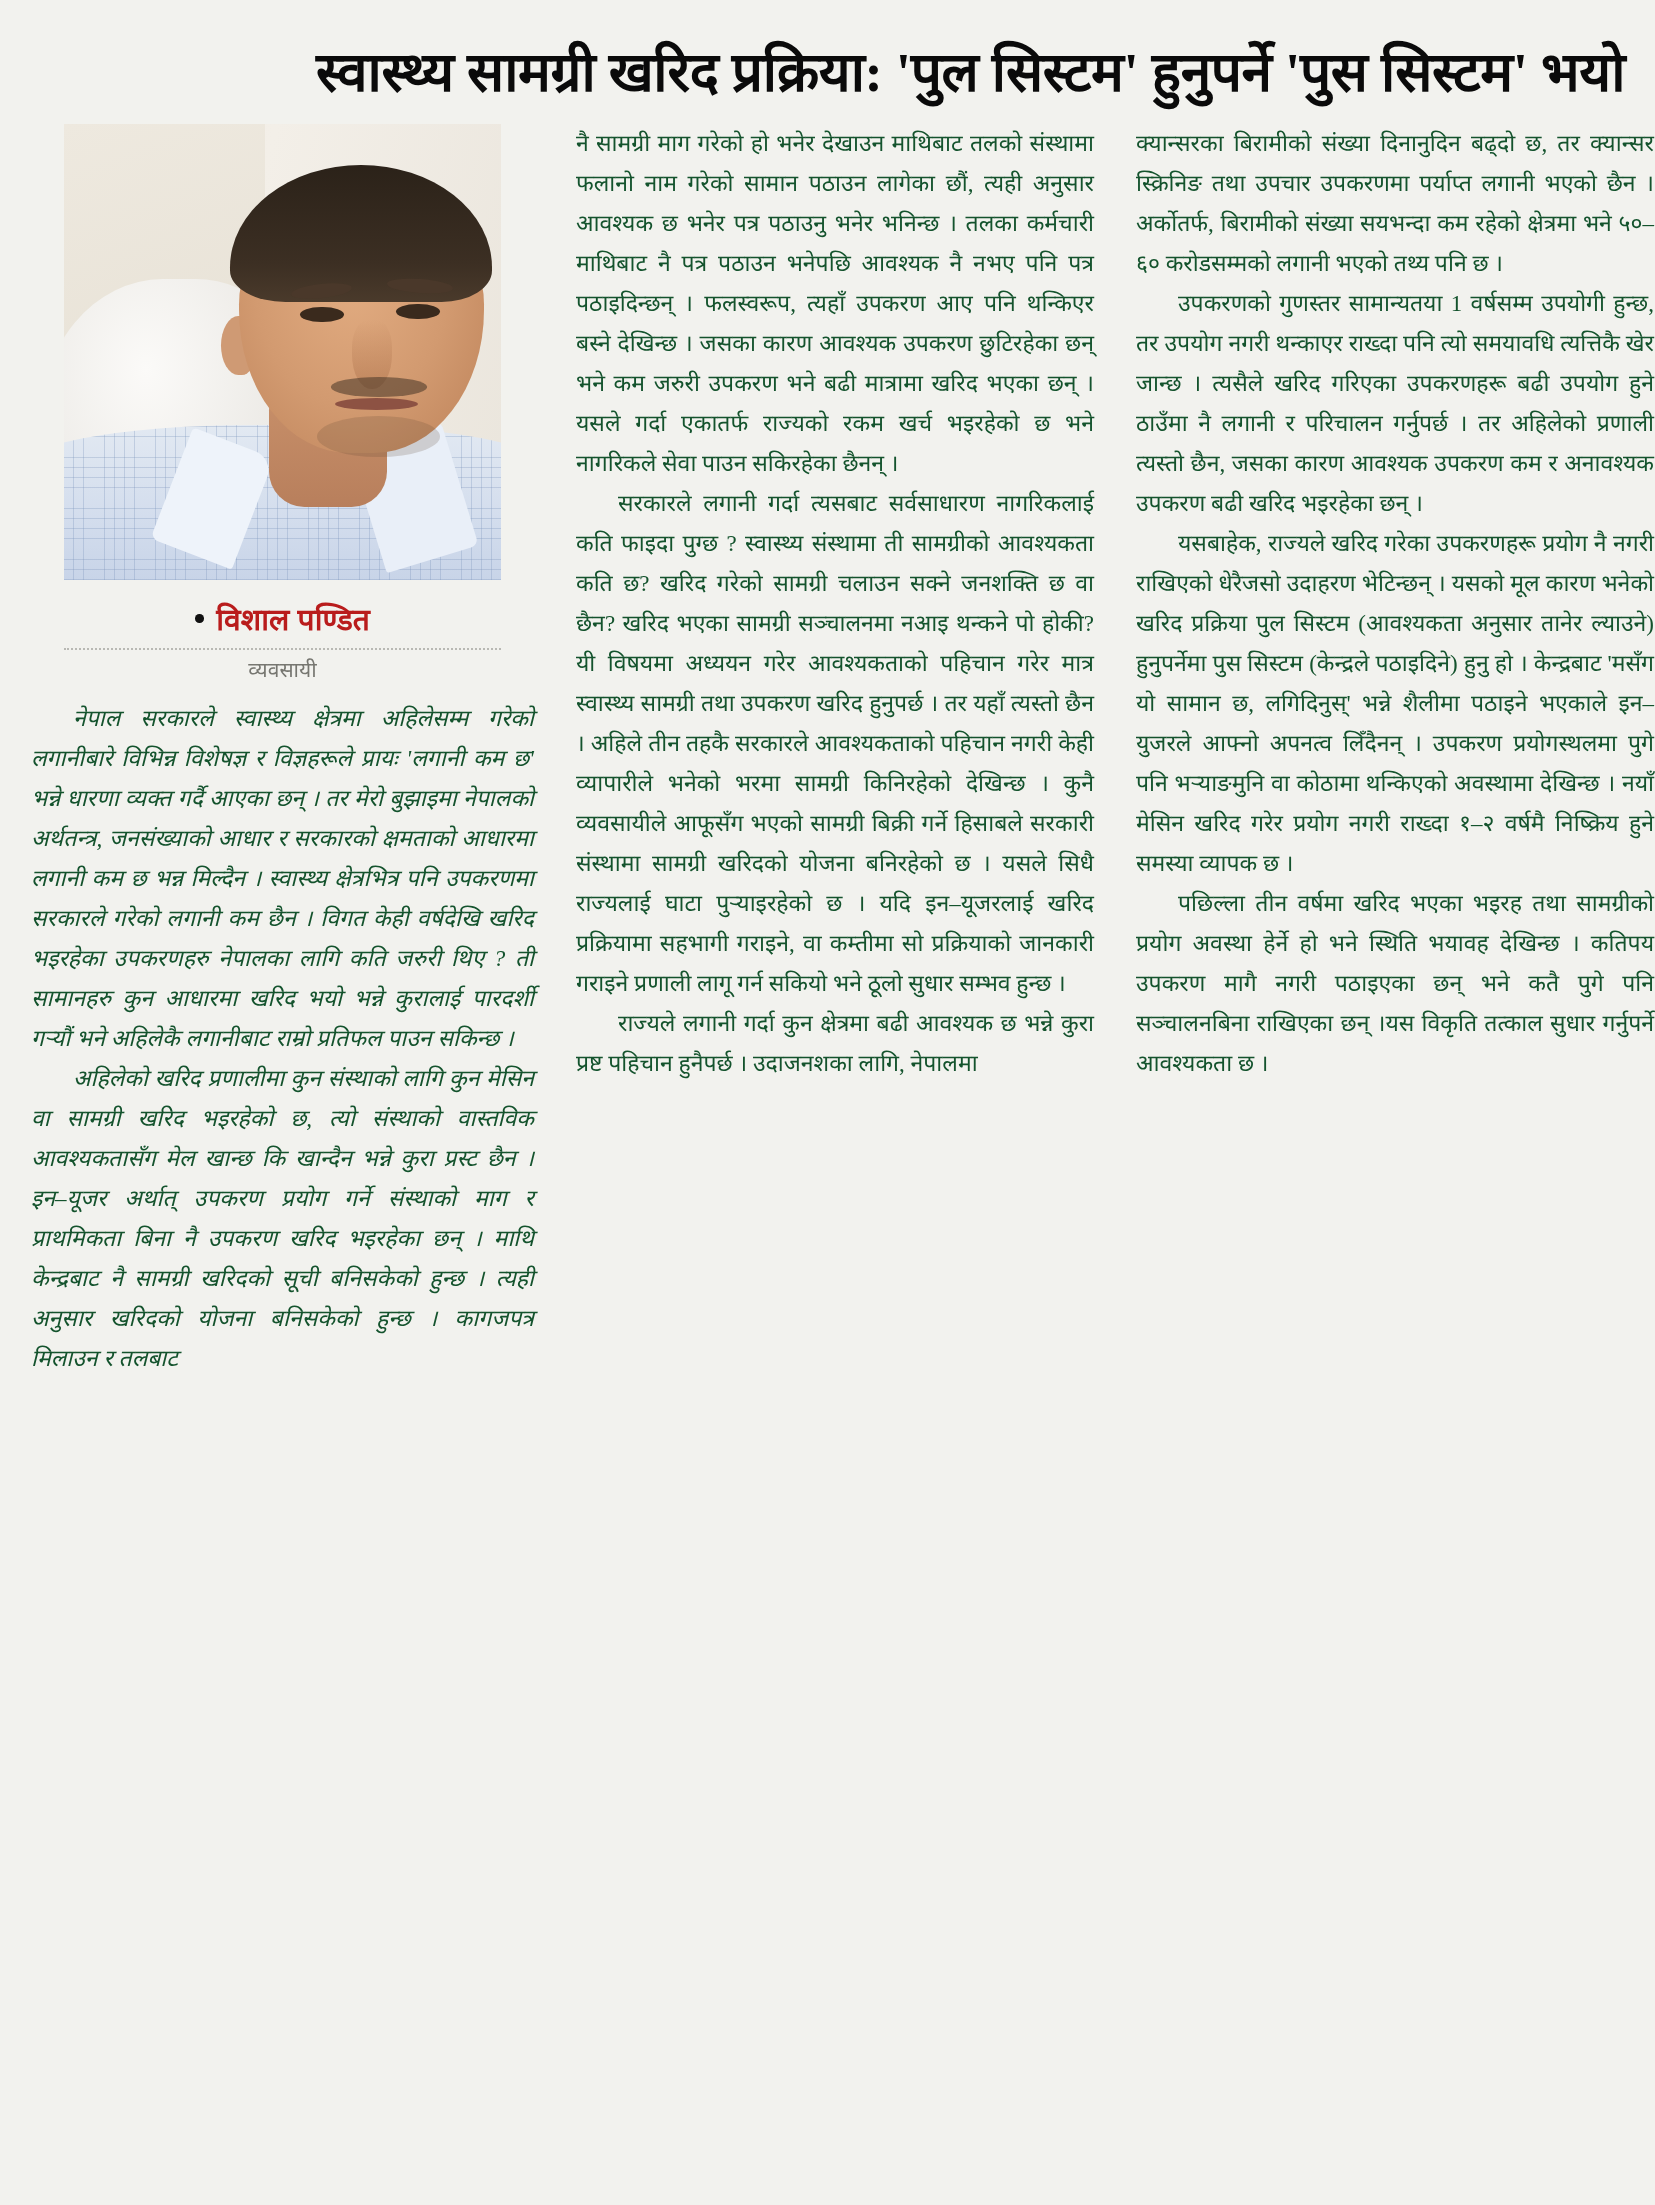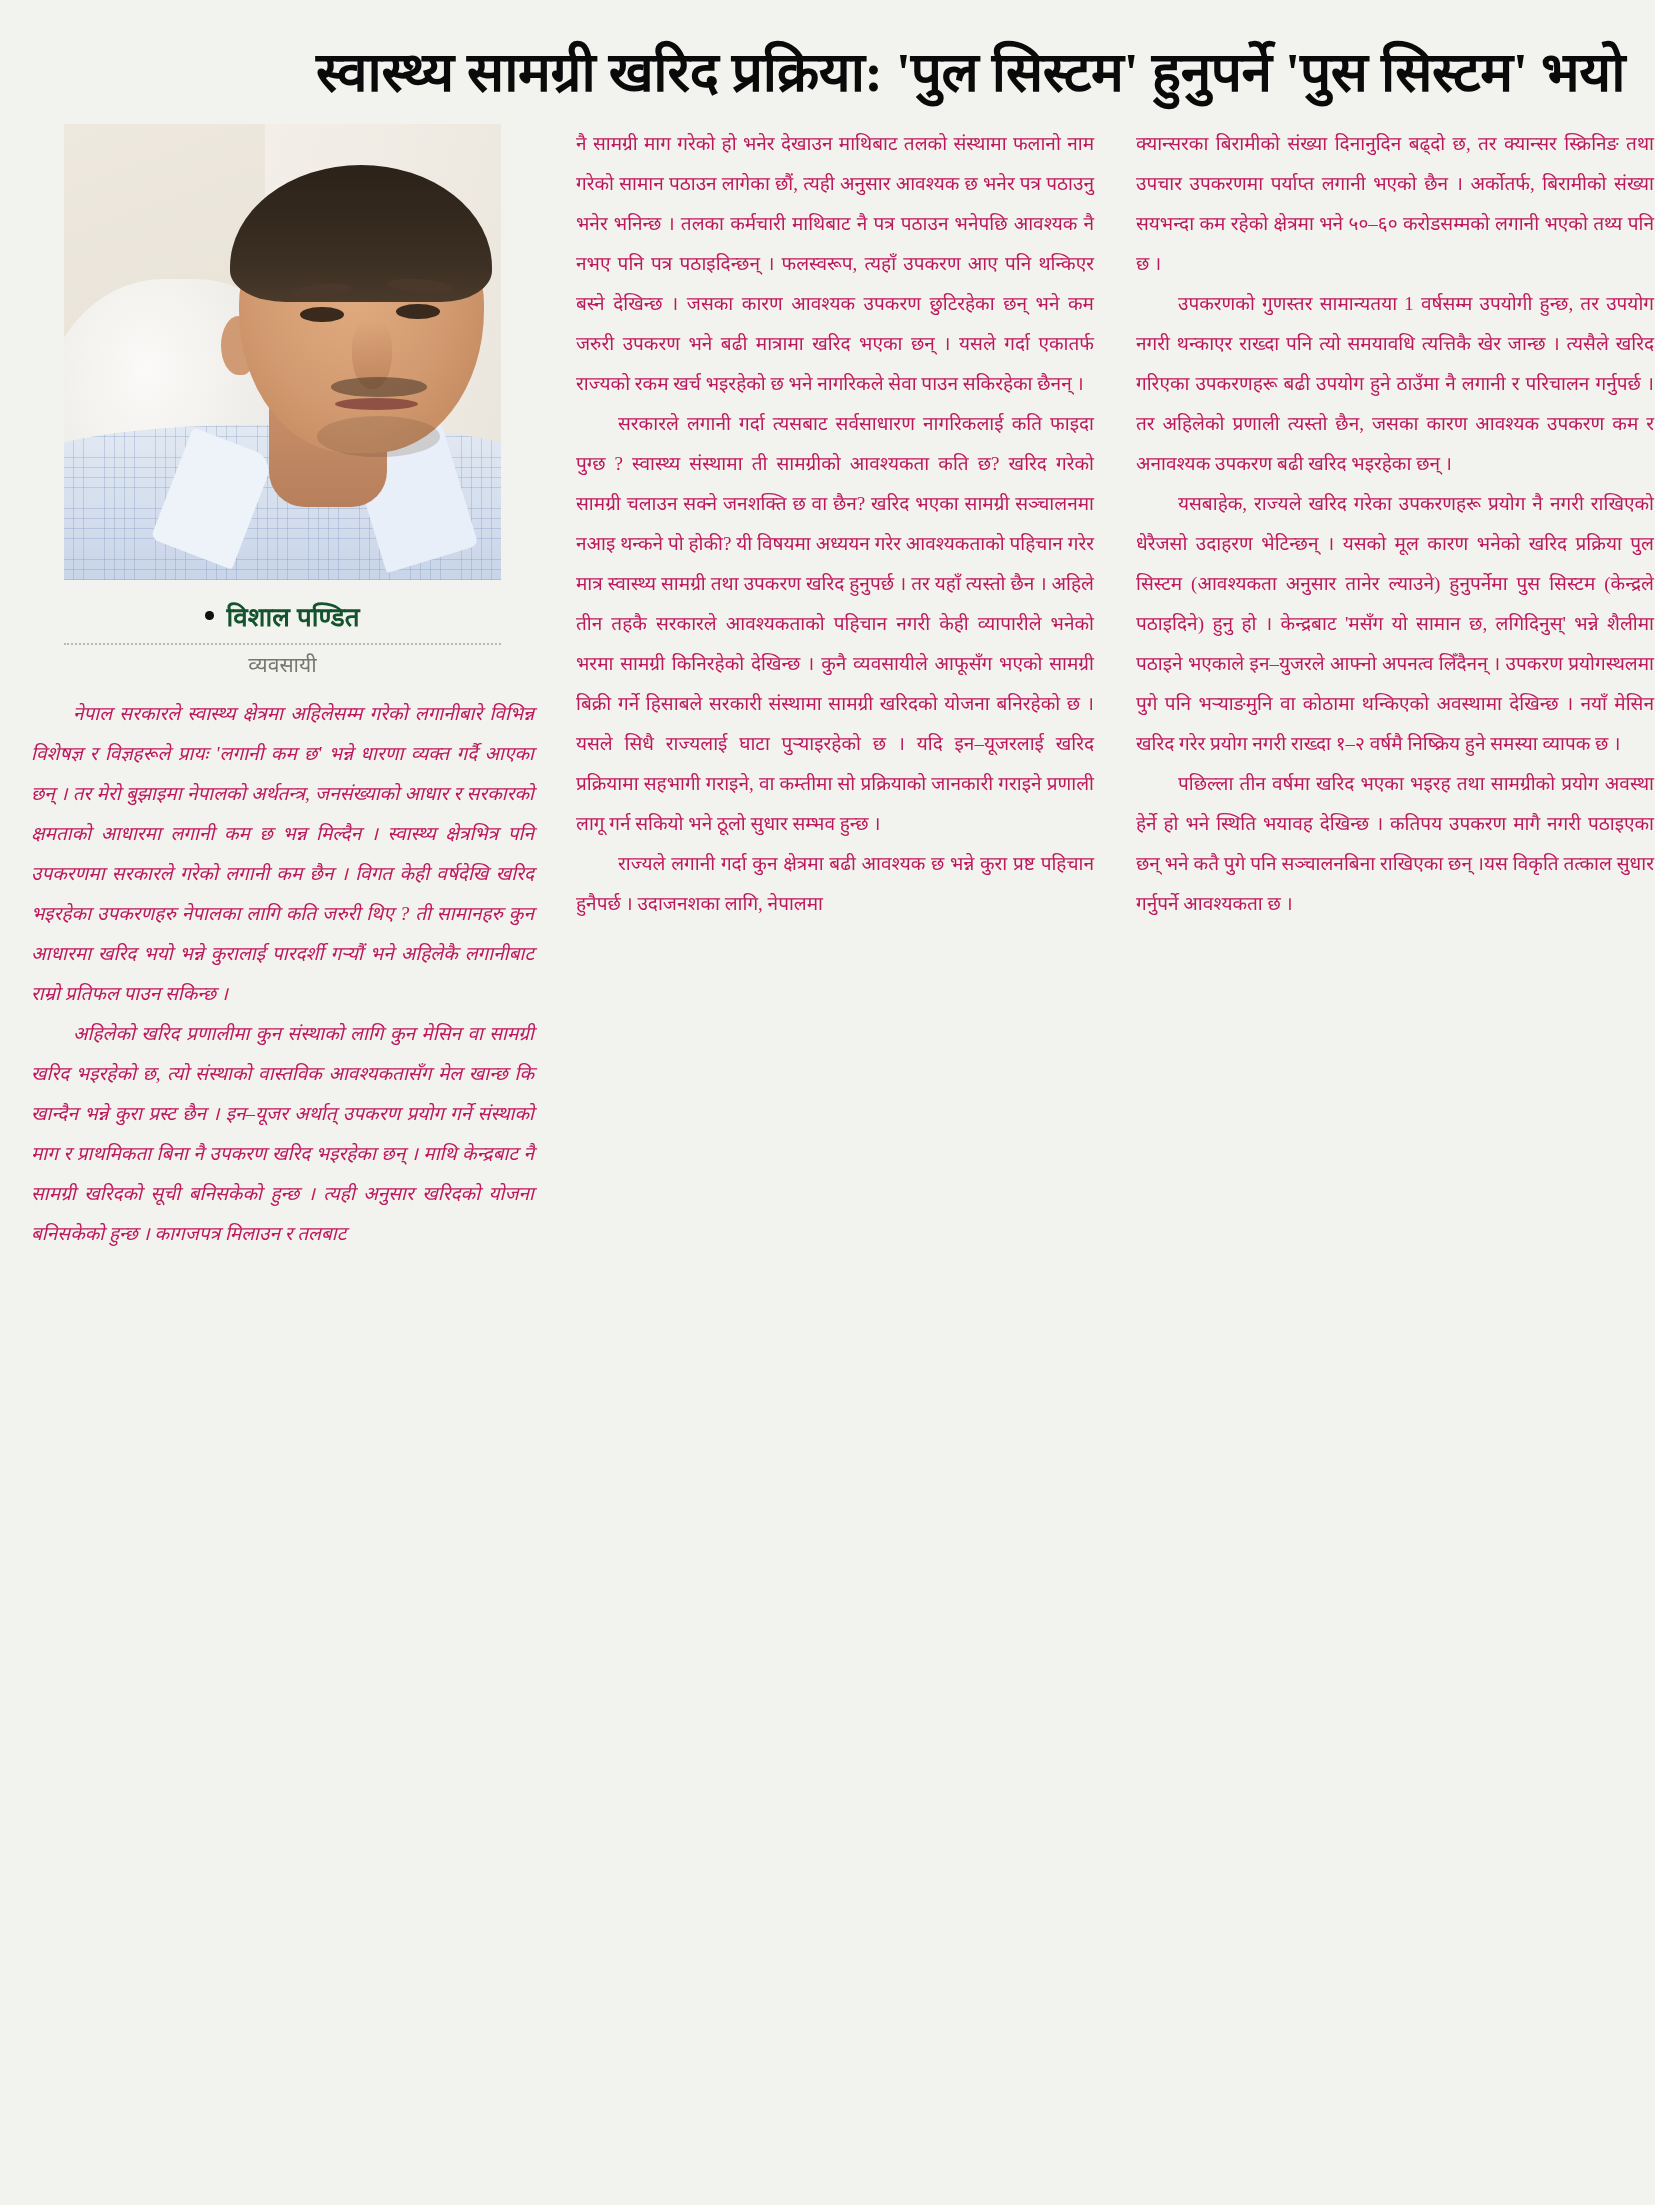--- a/index.html
+++ b/index.html
@@ -111,23 +111,23 @@
   
   .byline {
     width: 503px;
     margin-top: 20.4px;
     padding: 0 33px;
     text-align: center;
   }
   .byline-name {
     font-family: "Liberation Sans", "DejaVu Sans", sans-serif;
     font-weight: 700;
-    font-size: 26px;
+    font-size: 30px;
     line-height: 1.25;
-    color: #14532d;
+    color: #b91c1c;
   }
   .byline-bullet {
     display: inline-block;
     width: 8.6px; height: 8.6px;
     border-radius: 50%;
     background: #111;
     vertical-align: middle;
     margin-right: 12.6px;
     position: relative;
     top: -3.1px;
@@ -141,25 +141,25 @@
   .byline-role {
     font-family: Liberation Sans, sans-serif;
     font-size: 21px;
     color: #777771;
     line-height: 1.3;
   }
 
   
   .body-text {
     font-family: "Liberation Serif", "DejaVu Serif", serif;
-    font-size: 19px;
+    font-size: 23px;
     line-height: 40px;
     text-align: justify;
     text-justify: inter-word;
-    color: #be185d;
+    color: #14532d;
     hyphens: none;
   }
   .body-text p { text-indent: 42px; margin: 0; }
   .col-1 .body-text { margin-top: 15.7px; font-style: italic; }
   .col-2 .body-text, .col-3 .body-text { margin-top: 0; }
 
   
   .col-2 .body-text p:first-child,
   .col-3 .body-text p:first-child { text-indent: 0; }
 </style>

